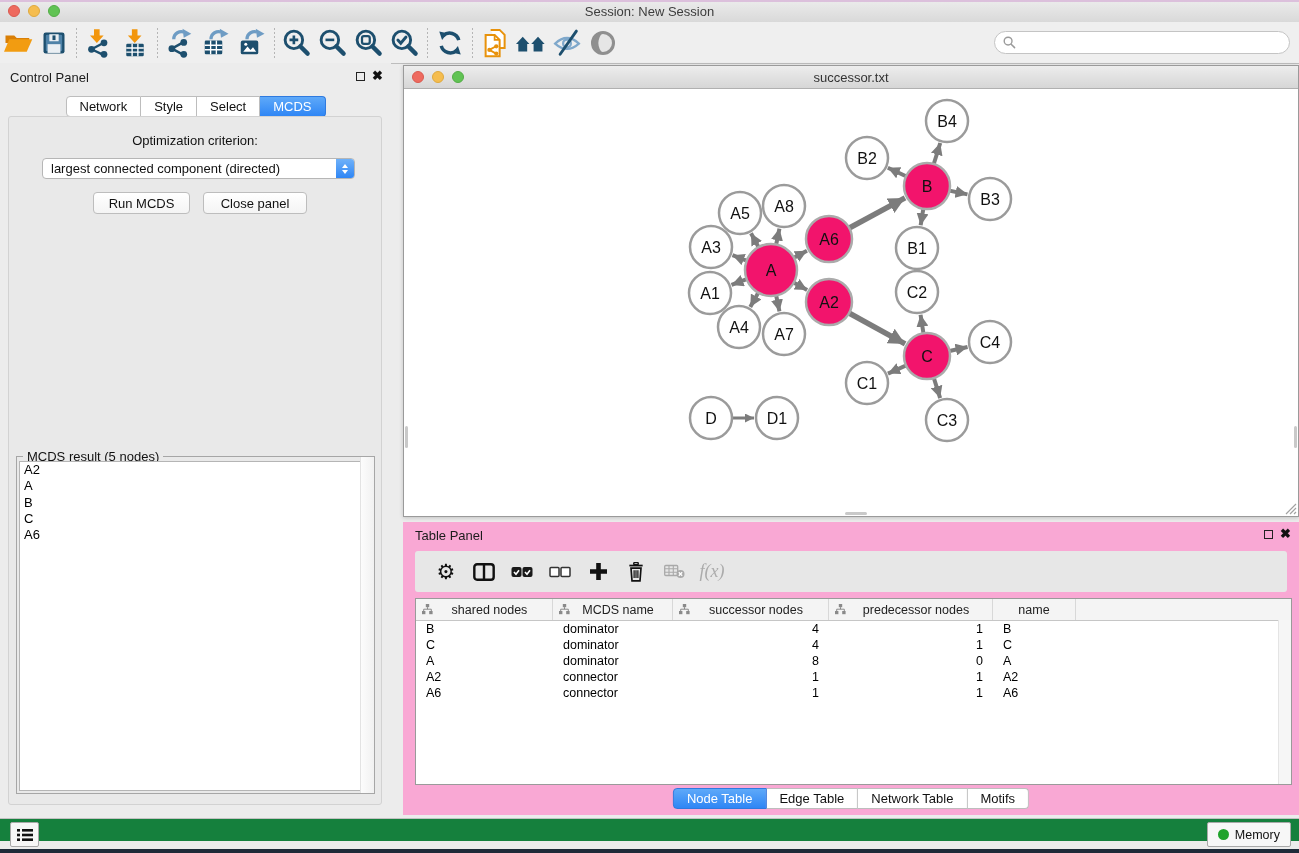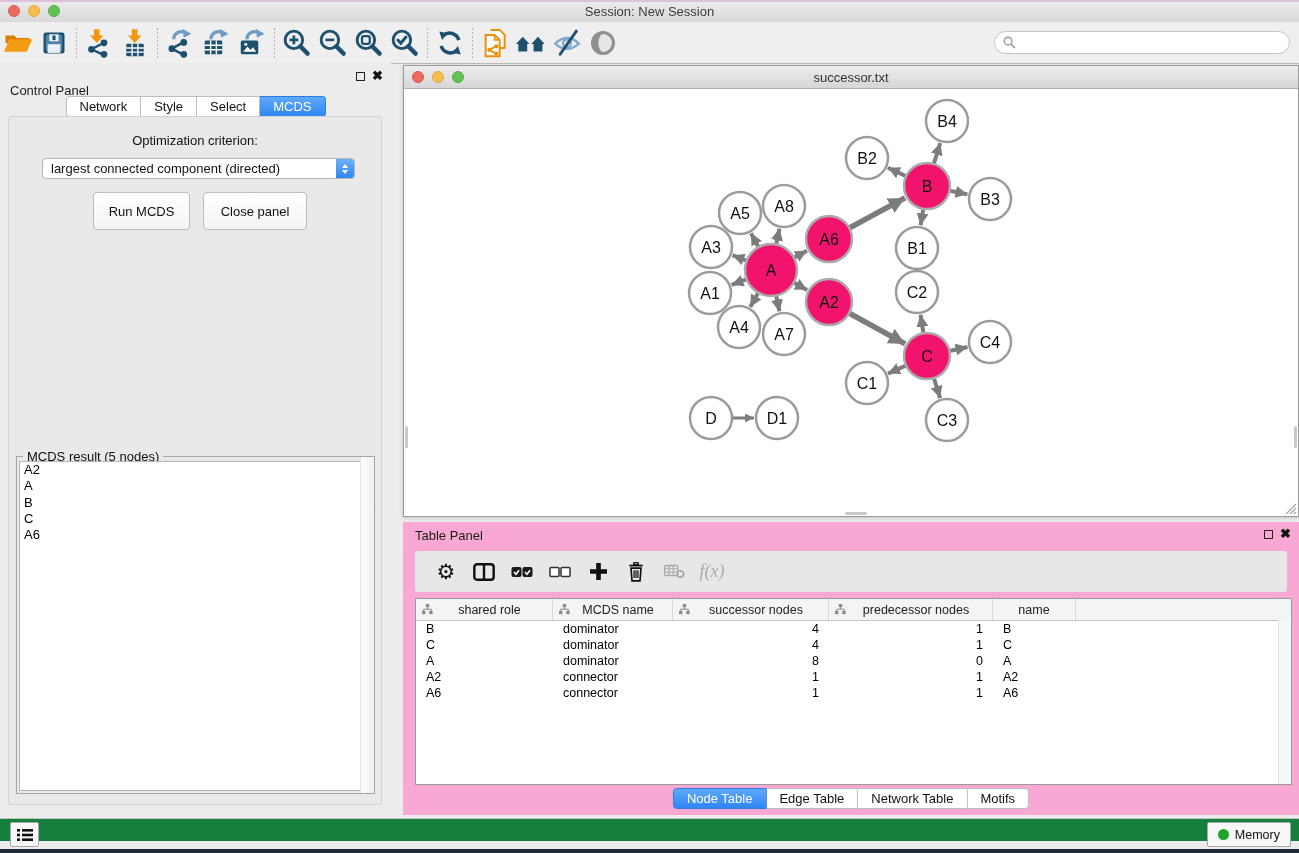--- a/index.html
+++ b/index.html
@@ -25,21 +25,21 @@
   .tb-btn{width:36px;height:34px;display:flex;align-items:center;justify-content:center;flex:0 0 auto;}
   .tb-sep{width:1px;height:30px;flex:0 0 auto;margin:0 4px;
     background-image:repeating-linear-gradient(#B5B5B5 0 2px,transparent 2px 4px);}
   .search-wrap{position:absolute;right:9px;top:9px;width:296px;height:23px;background:#fff;
     border:1px solid #C4C4C4;border-radius:12px;display:flex;align-items:center;padding:0 8px;box-sizing:border-box;}
   .search-wrap input{border:none;outline:none;flex:1;font-size:13px;margin-left:5px;background:transparent;}
 
   
   .control-panel{position:absolute;left:0;top:63px;width:391px;height:752px;background:#ECECEC;}
   .panel-head{position:absolute;left:0;top:0;width:100%;height:26px;}
-  .panel-title{position:absolute;left:10px;top:20px;font-size:13px;color:#1c1c1c;}
+  .panel-title{position:absolute;left:10px;top:7px;font-size:13px;color:#1c1c1c;}
   .win-float{position:absolute;top:9px;width:9px;height:9px;border:1.6px solid #222;box-sizing:border-box;}
   .win-close{position:absolute;top:5px;font-size:13px;font-weight:bold;color:#111;line-height:15px;}
   .cp-float{right:26px;} .cp-close{right:8px;}
 
   .seg{display:flex;}
   .seg-btn{background:#fff;border:1px solid #BDBDBD;border-left:none;height:21px;box-sizing:border-box;
     display:flex;align-items:center;padding:0 13px;font-size:13px;color:#111;cursor:default;}
   .seg-btn:first-child{border-left:1px solid #BDBDBD;border-radius:4px 0 0 4px;}
   .seg-btn:last-child{border-radius:0 4px 4px 0;}
   .seg-btn.active{background:linear-gradient(#5EA9F9,#2F86F5);border-color:#2E7ADF;color:#fff;}
@@ -48,21 +48,21 @@
   .cp-content{position:absolute;left:8px;top:53px;width:374px;height:689px;background:#E9E9E9;
     border:1px solid #D2D2D2;border-radius:3px;box-sizing:border-box;}
   .opt-label{position:absolute;left:0;right:0;top:16px;text-align:center;font-size:13px;color:#111;}
   .dropdown{position:absolute;left:33px;top:41px;width:313px;height:21px;background:#fff;
     border:1px solid #B6B6B6;border-radius:4px;box-sizing:border-box;display:flex;align-items:center;}
   .dropdown .dd-text{flex:1;font-size:13px;color:#111;padding-left:8px;white-space:nowrap;overflow:hidden;}
   .dd-stepper{width:18px;height:19px;border-radius:0 3px 3px 0;background:linear-gradient(#6FB1F9,#2F86F5);
     display:flex;flex-direction:column;align-items:center;justify-content:center;gap:2px;}
   .dd-up{width:0;height:0;border-left:3.5px solid transparent;border-right:3.5px solid transparent;border-bottom:4.5px solid #fff;}
   .dd-down{width:0;height:0;border-left:3.5px solid transparent;border-right:3.5px solid transparent;border-top:4.5px solid #fff;}
-  .cp-btn{position:absolute;top:75px;height:38px;background:linear-gradient(#FFFFFF,#F4F4F4);
+  .cp-btn{position:absolute;top:75px;height:22px;background:linear-gradient(#FFFFFF,#F4F4F4);
     border:1px solid #BDBDBD;border-radius:4px;font-size:13px;color:#111;display:flex;
     align-items:center;justify-content:center;box-sizing:border-box;}
   .btn-run{left:84px;width:97px;}
   .btn-closepanel{left:194px;width:104px;}
 
   .groupbox{position:absolute;left:7px;top:339px;width:359px;height:338px;border:1px solid #A6A6A6;box-sizing:border-box;}
   .groupbox .legend{position:absolute;left:6px;top:-8px;background:#E9E9E9;padding:0 4px;font-size:13px;color:#111;}
   .result-list{position:absolute;left:2px;right:2px;top:4px;bottom:2px;background:#fff;
     border:1px solid #B5B5B5;overflow:hidden;}
   .result-item{font-size:13px;line-height:16.3px;padding-left:4px;color:#000;}
@@ -452,21 +452,21 @@
 
     <div class="ntable">
       <div class="ntable-header" id="ntable-header">
           <div class="hcell" style="width: 137px;">
             <svg width="11" height="11" viewBox="0 0 11 11">
               <rect x="3.8" y="0" width="3.4" height="3.2" fill="#8A8A8A"></rect>
               <rect x="0" y="7" width="3.4" height="3.2" fill="#8A8A8A"></rect>
               <rect x="7.2" y="7" width="3.4" height="3.2" fill="#8A8A8A"></rect>
               <path d="M5.5 3.2v2M1.7 7V5.2h7.6V7" stroke="#8A8A8A" fill="none"></path>
             </svg>
-            <span class="hlabel">shared role</span>
+            <span class="hlabel">shared nodes</span>
           </div>
           <div class="hcell" style="width: 120px;">
             <svg width="11" height="11" viewBox="0 0 11 11">
               <rect x="3.8" y="0" width="3.4" height="3.2" fill="#8A8A8A"></rect>
               <rect x="0" y="7" width="3.4" height="3.2" fill="#8A8A8A"></rect>
               <rect x="7.2" y="7" width="3.4" height="3.2" fill="#8A8A8A"></rect>
               <path d="M5.5 3.2v2M1.7 7V5.2h7.6V7" stroke="#8A8A8A" fill="none"></path>
             </svg>
             <span class="hlabel">MCDS name</span>
           </div>

